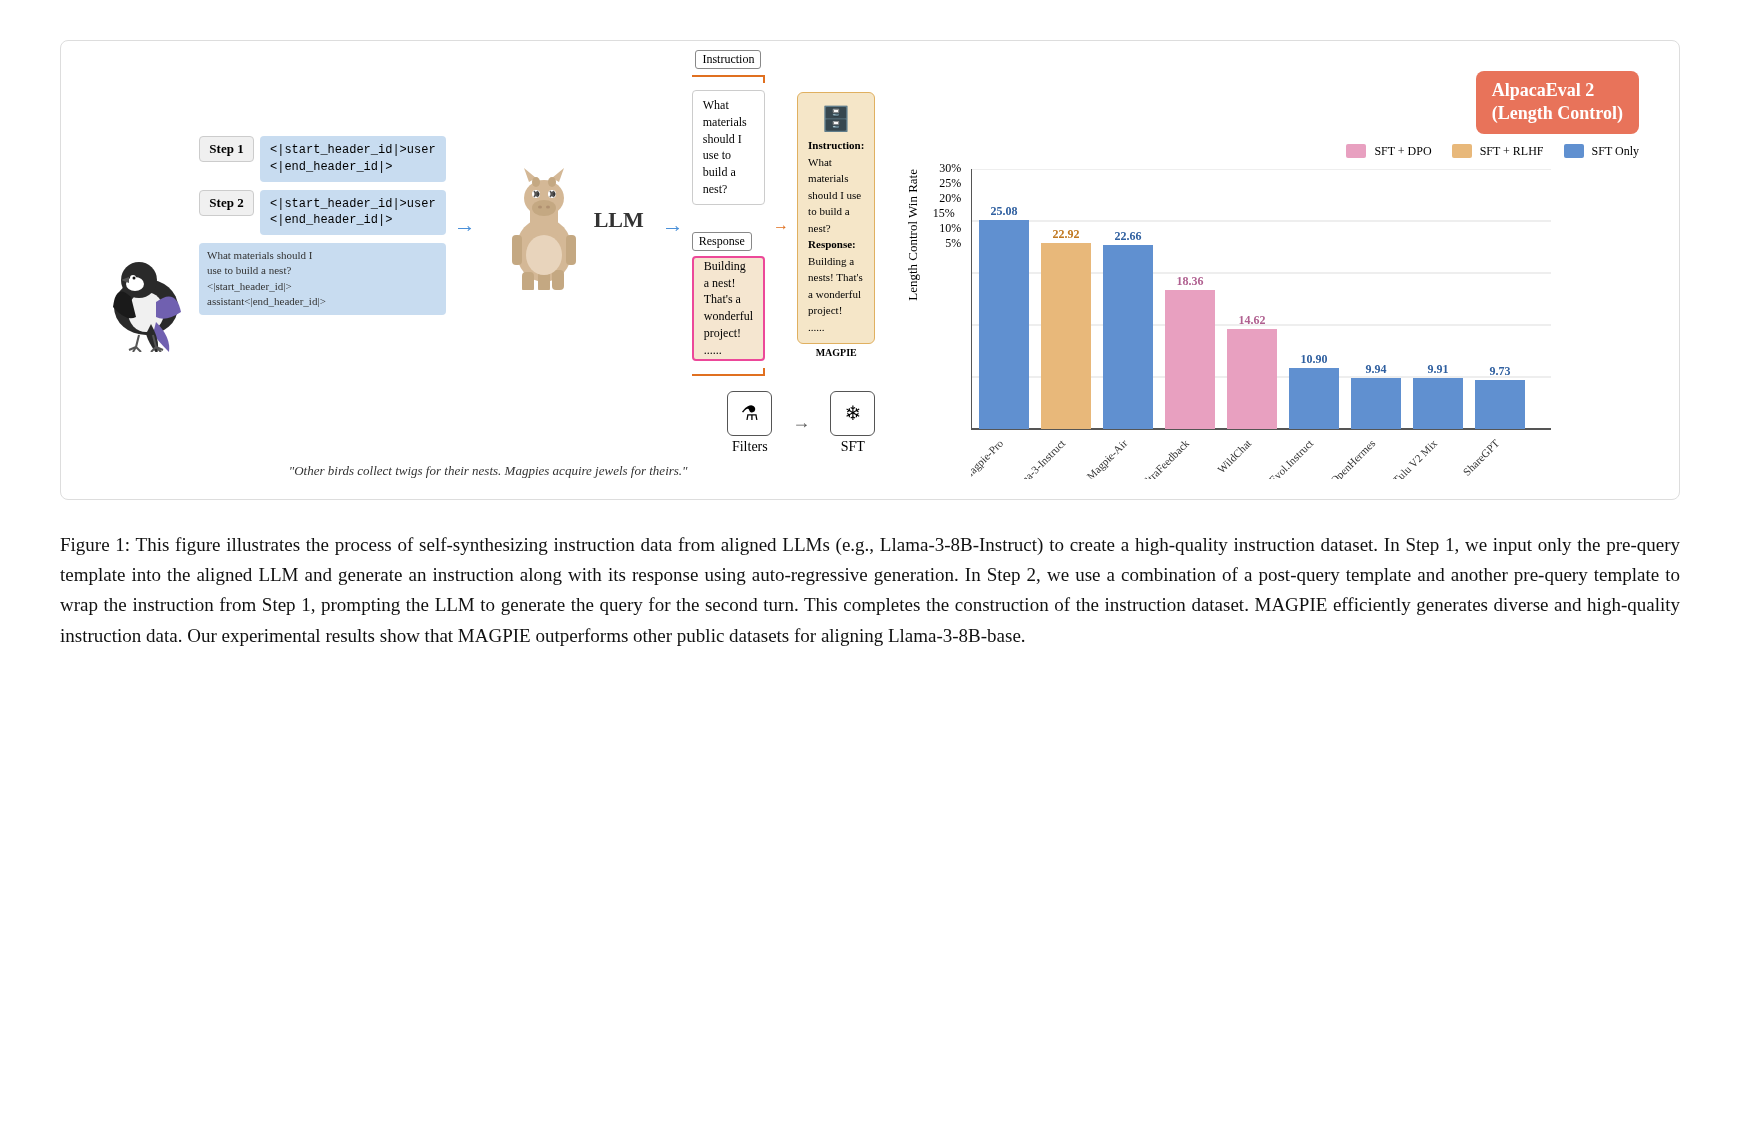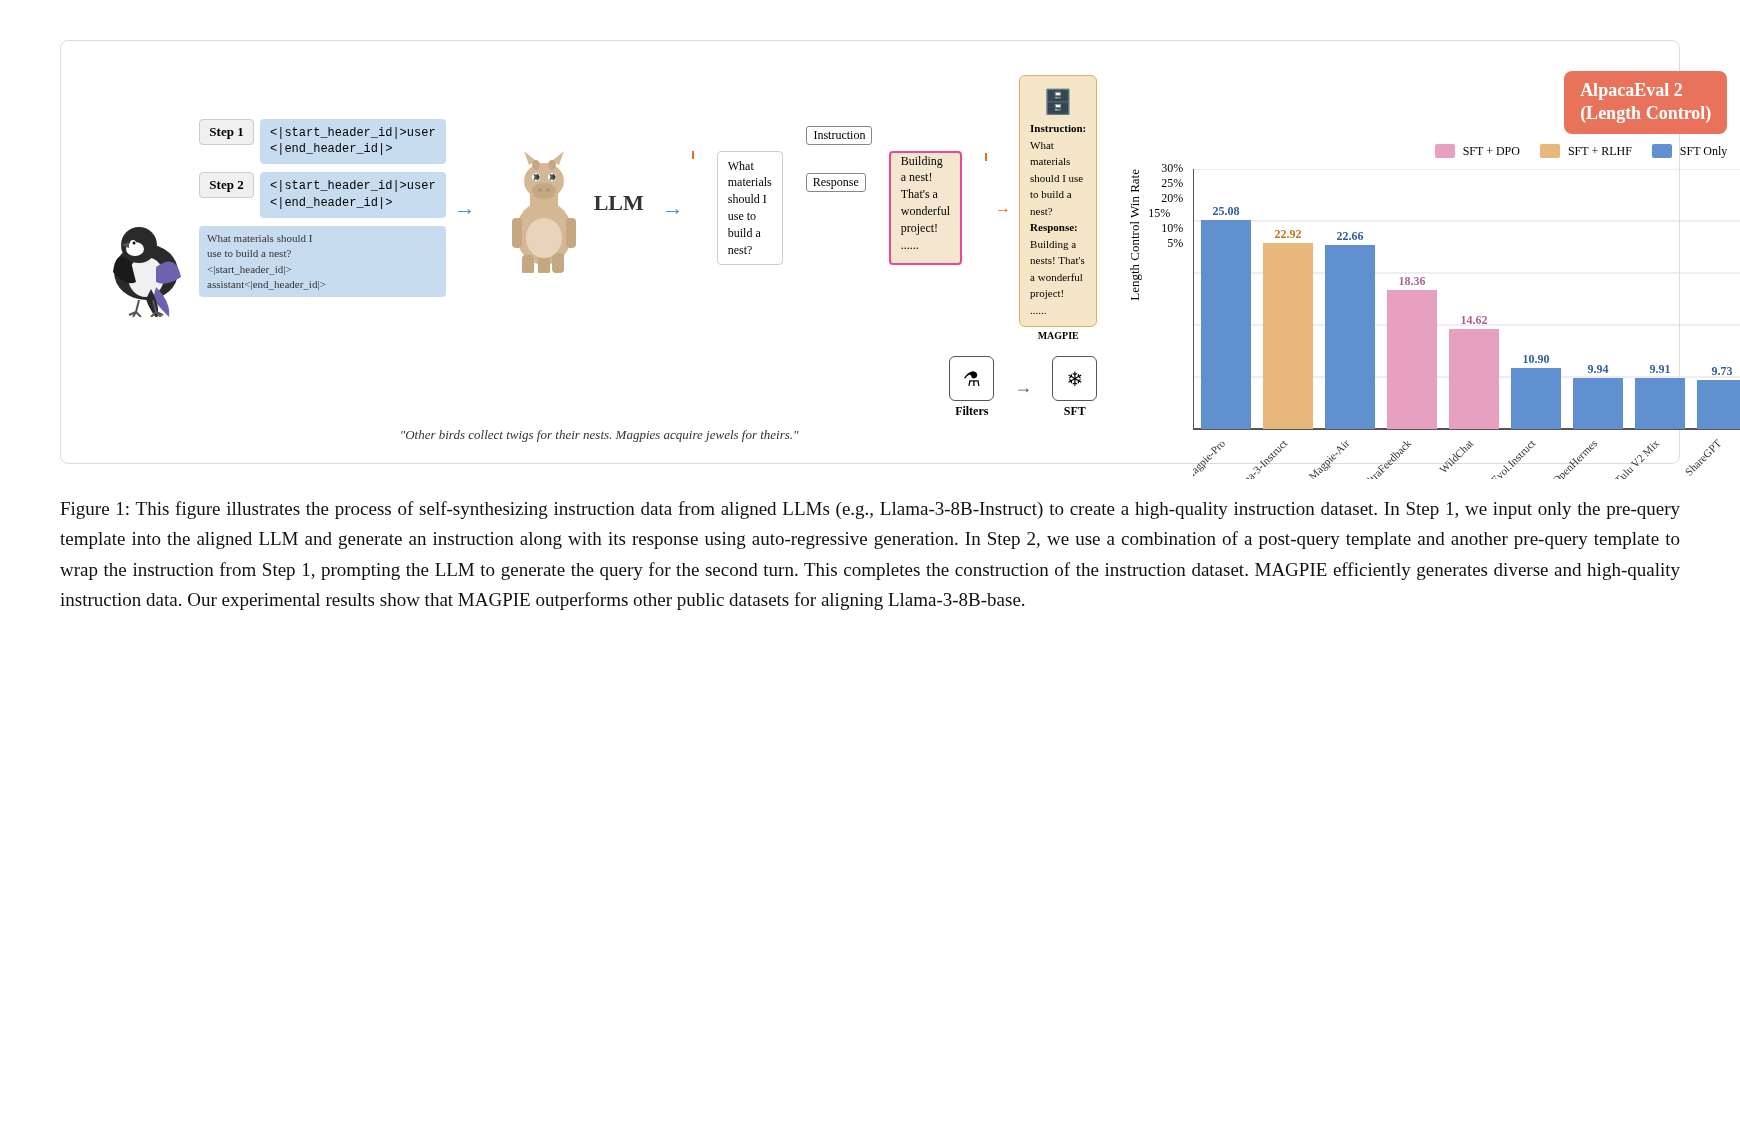--- a/index.html
+++ b/index.html
@@ -128,22 +128,22 @@
       height: 45px;
       border: 1.5px solid #555;
       border-radius: 6px;
       display: flex;
       align-items: center;
       justify-content: center;
       font-size: 20px;
     }
 
     .filter-sft-label {
-      font-size: 12px;
-      font-weight: bold;
+      font-size: 14px;
+      font-weight: normal;
     }
 
     .arrow-chain {
       font-size: 18px;
       color: #555;
     }
 
     
     .right-chart {
       flex: 1;
@@ -203,22 +203,22 @@
     }
 
     .query-step-box {
       display: flex;
       gap: 6px;
       align-items: flex-start;
     }
 
     .response-section {
       display: flex;
-      flex-direction: row;
-      gap: 23px;
+      flex-direction: column;
+      gap: 5px;
       position: relative;
     }
 
     .step2-extra {
       font-size: 11px;
       color: #333;
       background: #c8dcf0;
       padding: 5px 8px;
       border-radius: 4px;
       line-height: 1.4;
@@ -430,21 +430,21 @@
 
     <div style="display:flex; position:relative;">
 
       <div style="writing-mode:vertical-rl; transform:rotate(180deg); font-size:13px; white-space:nowrap; margin-right:5px; text-align:center; align-self:center;">Length Control Win Rate</div>
 
       <div style="flex:1; position:relative;">
 
         <div style="position:absolute; left:0; top:0; bottom:50px; width:40px; display:flex; flex-direction:column-reverse; justify-content:space-between;">
           <div style="font-size:12px; text-align:right; padding-right:5px;">5%</div>
           <div style="font-size:12px; text-align:right; padding-right:5px;">10%</div>
-          <div style="font-size:12px; text-align:left; padding-right:5px;">15%</div>
+          <div style="font-size:12px; text-align:center; padding-right:5px;">15%</div>
           <div style="font-size:12px; text-align:right; padding-right:5px;">20%</div>
           <div style="font-size:12px; text-align:right; padding-right:5px;">25%</div>
           <div style="font-size:12px; text-align:right; padding-right:5px;">30%</div>
         </div>
 
         <div style="margin-left:45px; position:relative;">
 
           <svg id="bar-chart-svg2" width="590" height="310" style="position:absolute;top:0;left:0;">
 
             <line x1="0" y1="260" x2="580" y2="260" stroke="#ddd" stroke-width="1"></line>

